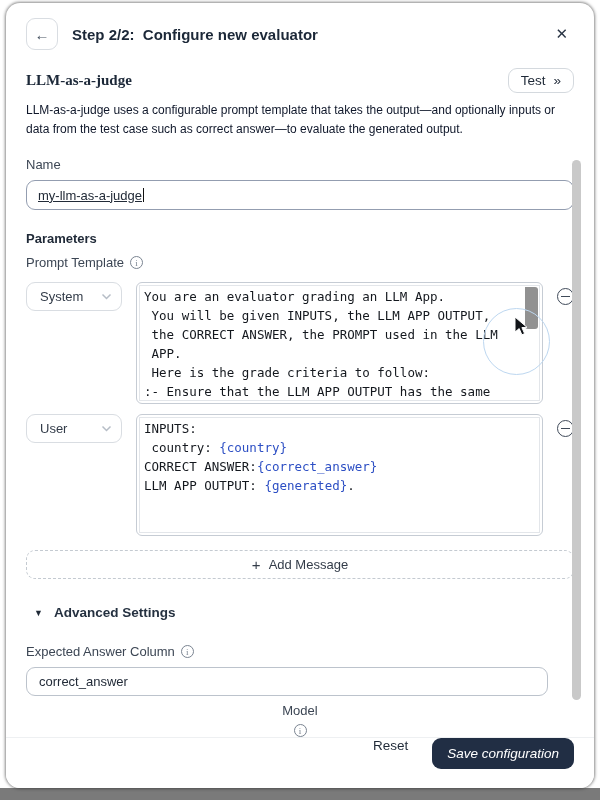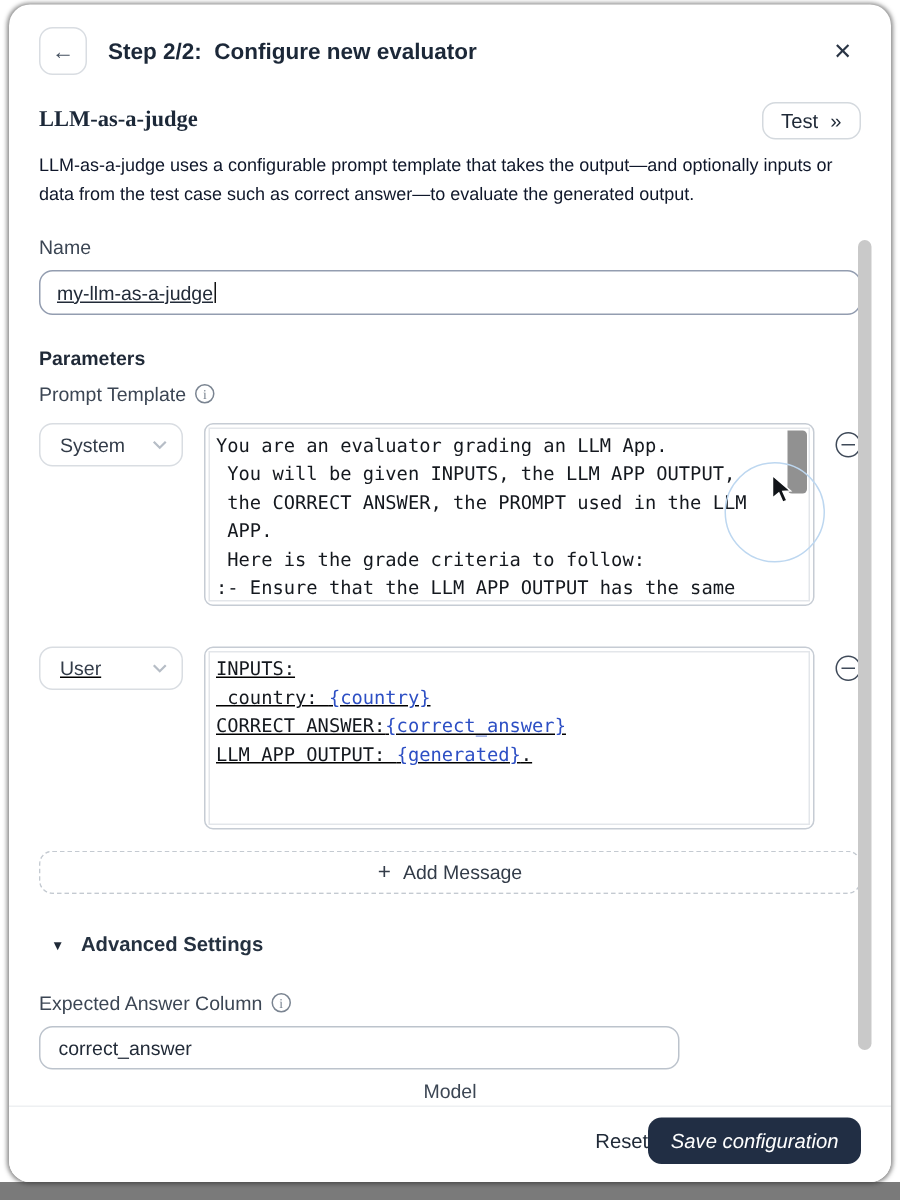--- a/index.html
+++ b/index.html
@@ -104,31 +104,31 @@
   }
   .plus-ic { font-size:15px; color:#333c49; font-weight:normal; }
   .adv-row {
     margin-top:26px; display:flex; align-items:center; gap:11px;
     padding-left:8px; cursor:pointer;
   }
   .adv-caret { font-size:9px; color:#1f2937; }
   .adv-lbl { font-size:13.5px; font-weight:bold; color:#253140; }
   .exp-wrap { margin-top:24px; }
   .exp-input {
-    margin-top:8px; width:427px; height:29px; border:1px solid #bcc3cc;
+    margin-top:8px; width:522px; height:29px; border:1px solid #bcc3cc;
     border-radius:9px; display:flex; align-items:center; padding:0 12px;
     font-size:13px; color:#222b38; background:#fff;
   }
   .model-lbl { margin-top:7px;flex-direction:column; }
   
   .ftr {
     position:absolute; left:0; right:0; bottom:0; height:51px;
     background:#fff; border-top:1px solid #eef0f2;
-    display:flex; align-items:center; justify-content:flex-end;
-    padding:0 20px 6px;
+    display:flex; align-items:flex-start; justify-content:flex-end;
+    gap:24px; padding:0 20px 6px;
   }
   .reset-btn { font-size:13.5px; color:#1f2937; cursor:pointer; background:none; border:none;
     font-family:"Liberation Sans", sans-serif; }
   .save-btn {
     background:#212e44; color:#fff; font-size:13.5px;
     border:none; border-radius:9px; padding:8px 15px; cursor:pointer;
     font-family:"Liberation Sans", sans-serif;
     font-style:italic;
   }
   
@@ -199,21 +199,21 @@
  APP.
  Here is the grade criteria to follow:
 :- Ensure that the LLM APP OUTPUT has the same
 meaning as the CORRECT ANSWER</div>
           <div class="ta-scroll-thumb"></div>
         </div>
       </div>
       <div class="minus-btn"></div>
     </div>
 
-    <div class="msg-row" style="margin-top:27px;text-decoration:underline;">
+    <div class="msg-row" style="margin-top:10px;">
       <div class="role-dd">
         <span>User</span>
         <svg width="11" height="7" viewBox="0 0 11 7">
             <polyline points="1.5,1.5 5.5,5.5 9.5,1.5" stroke="#b6bdc6" stroke-width="1.5" fill="none"></polyline>
           </svg>
       </div>
       <div class="prompt-box">
         <div class="prompt-inner">
           <div class="prompt-text"><span>INPUTS:
  country: </span><span class="var">{country}</span><span>

